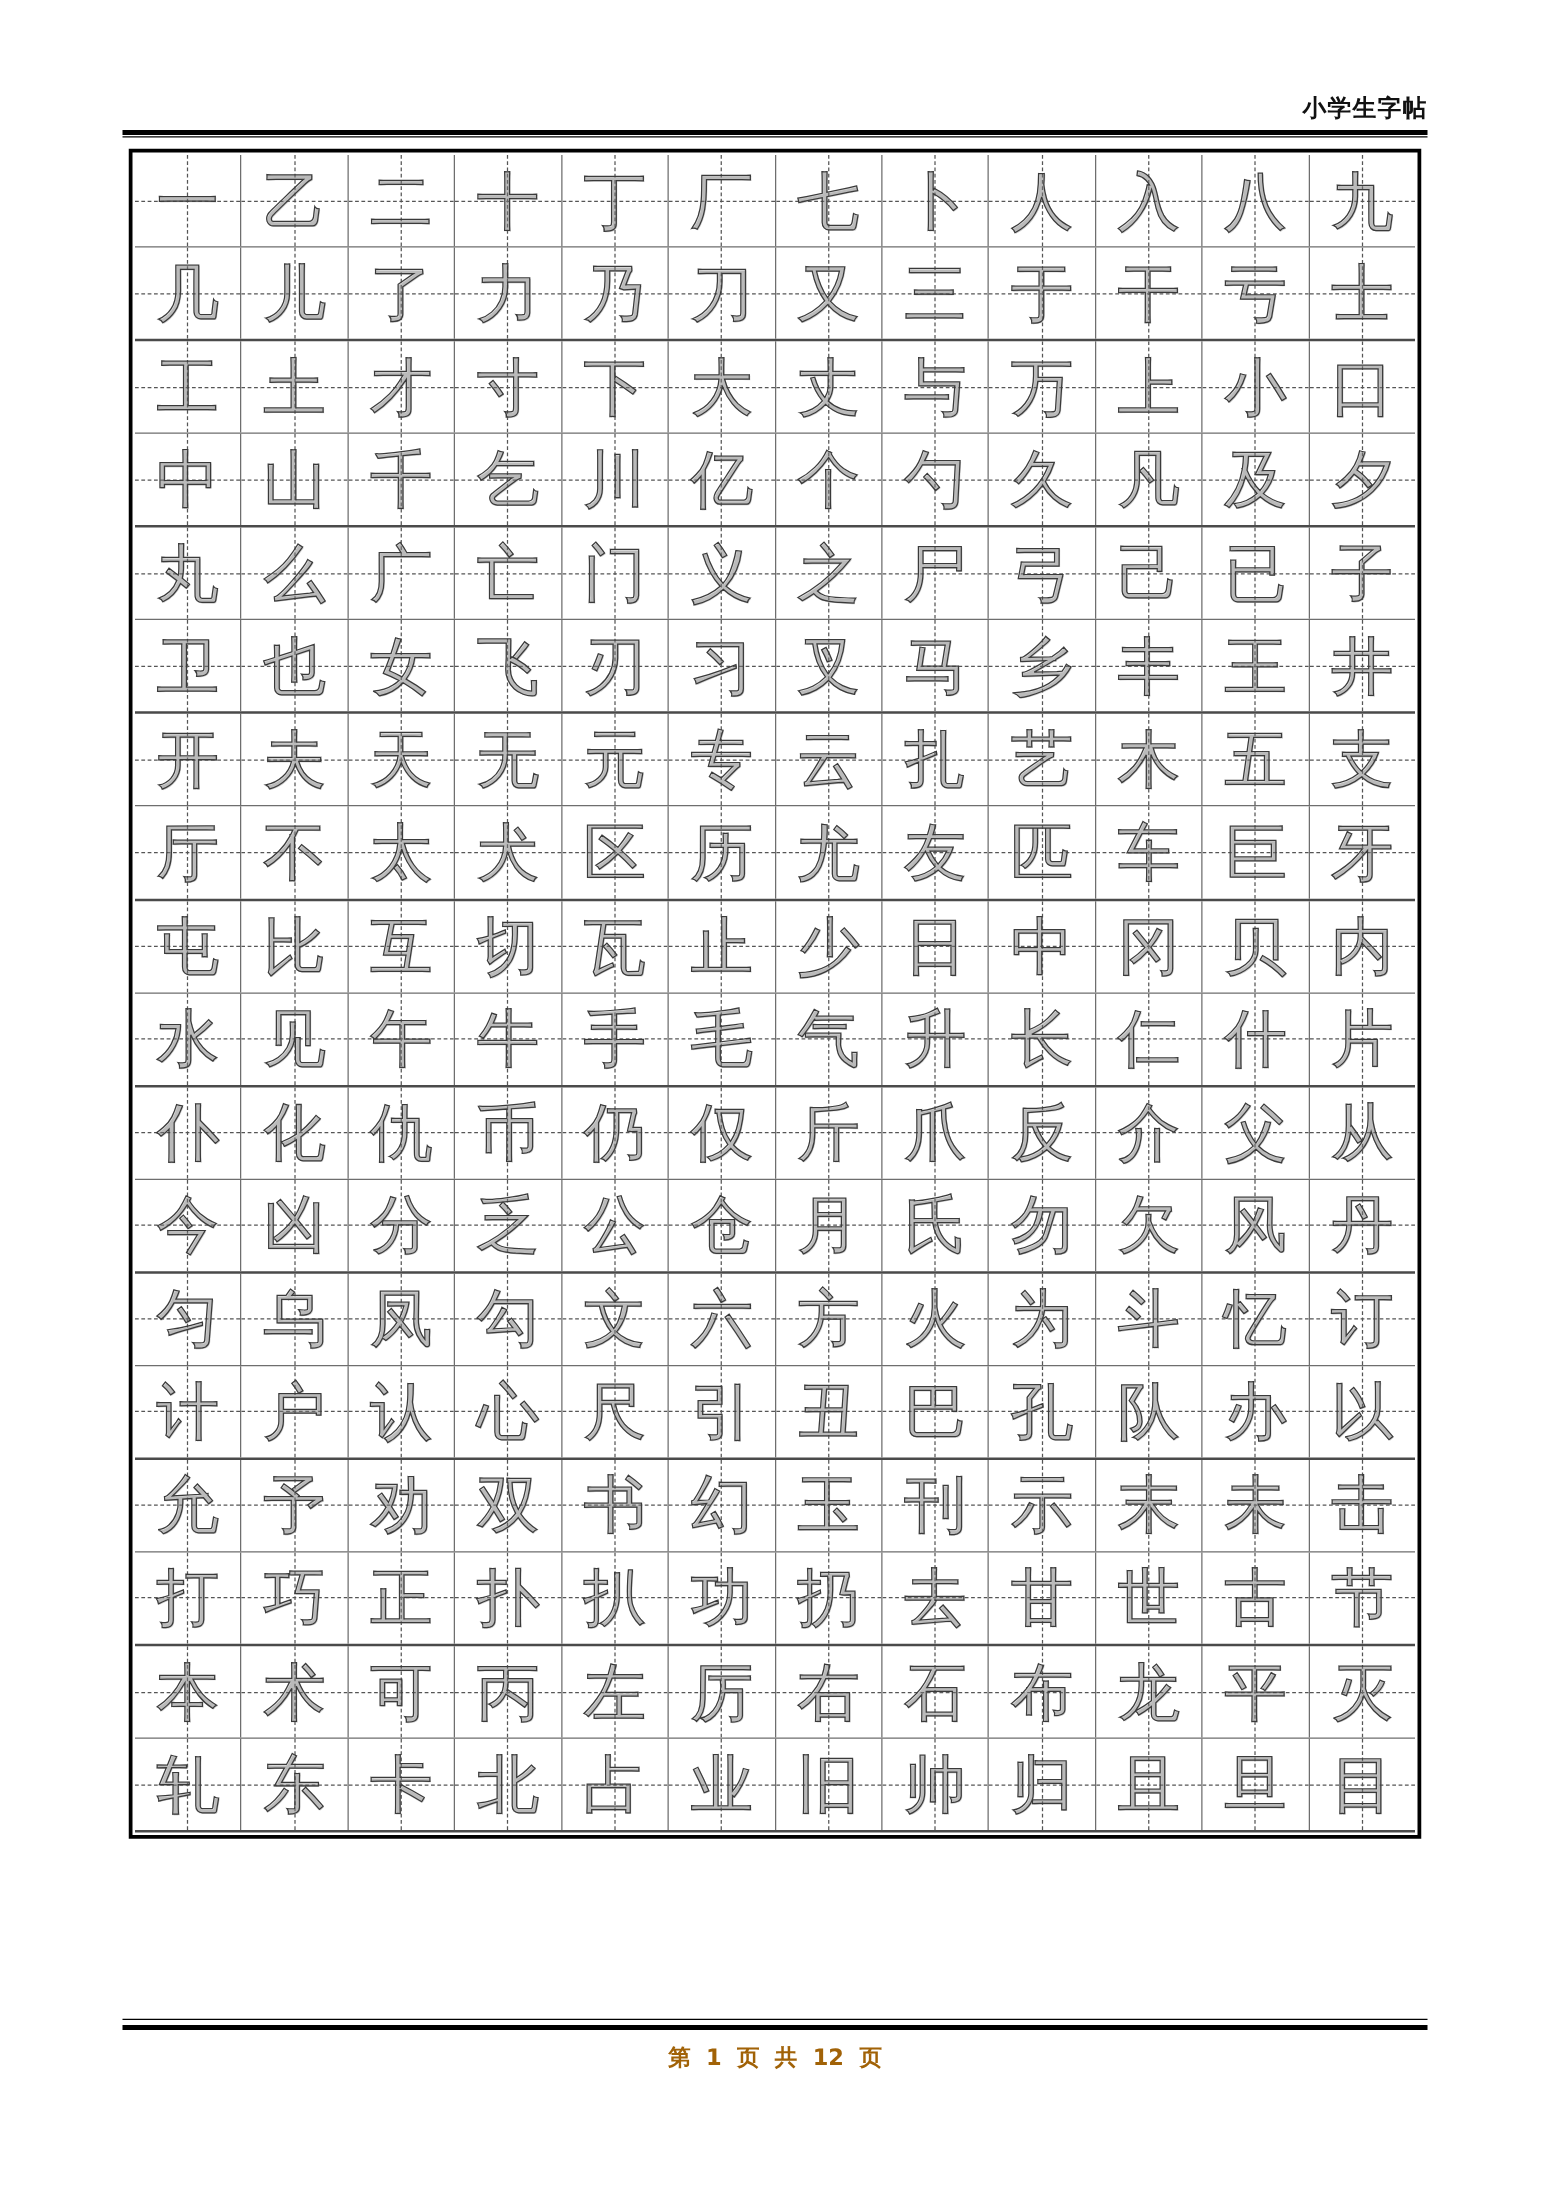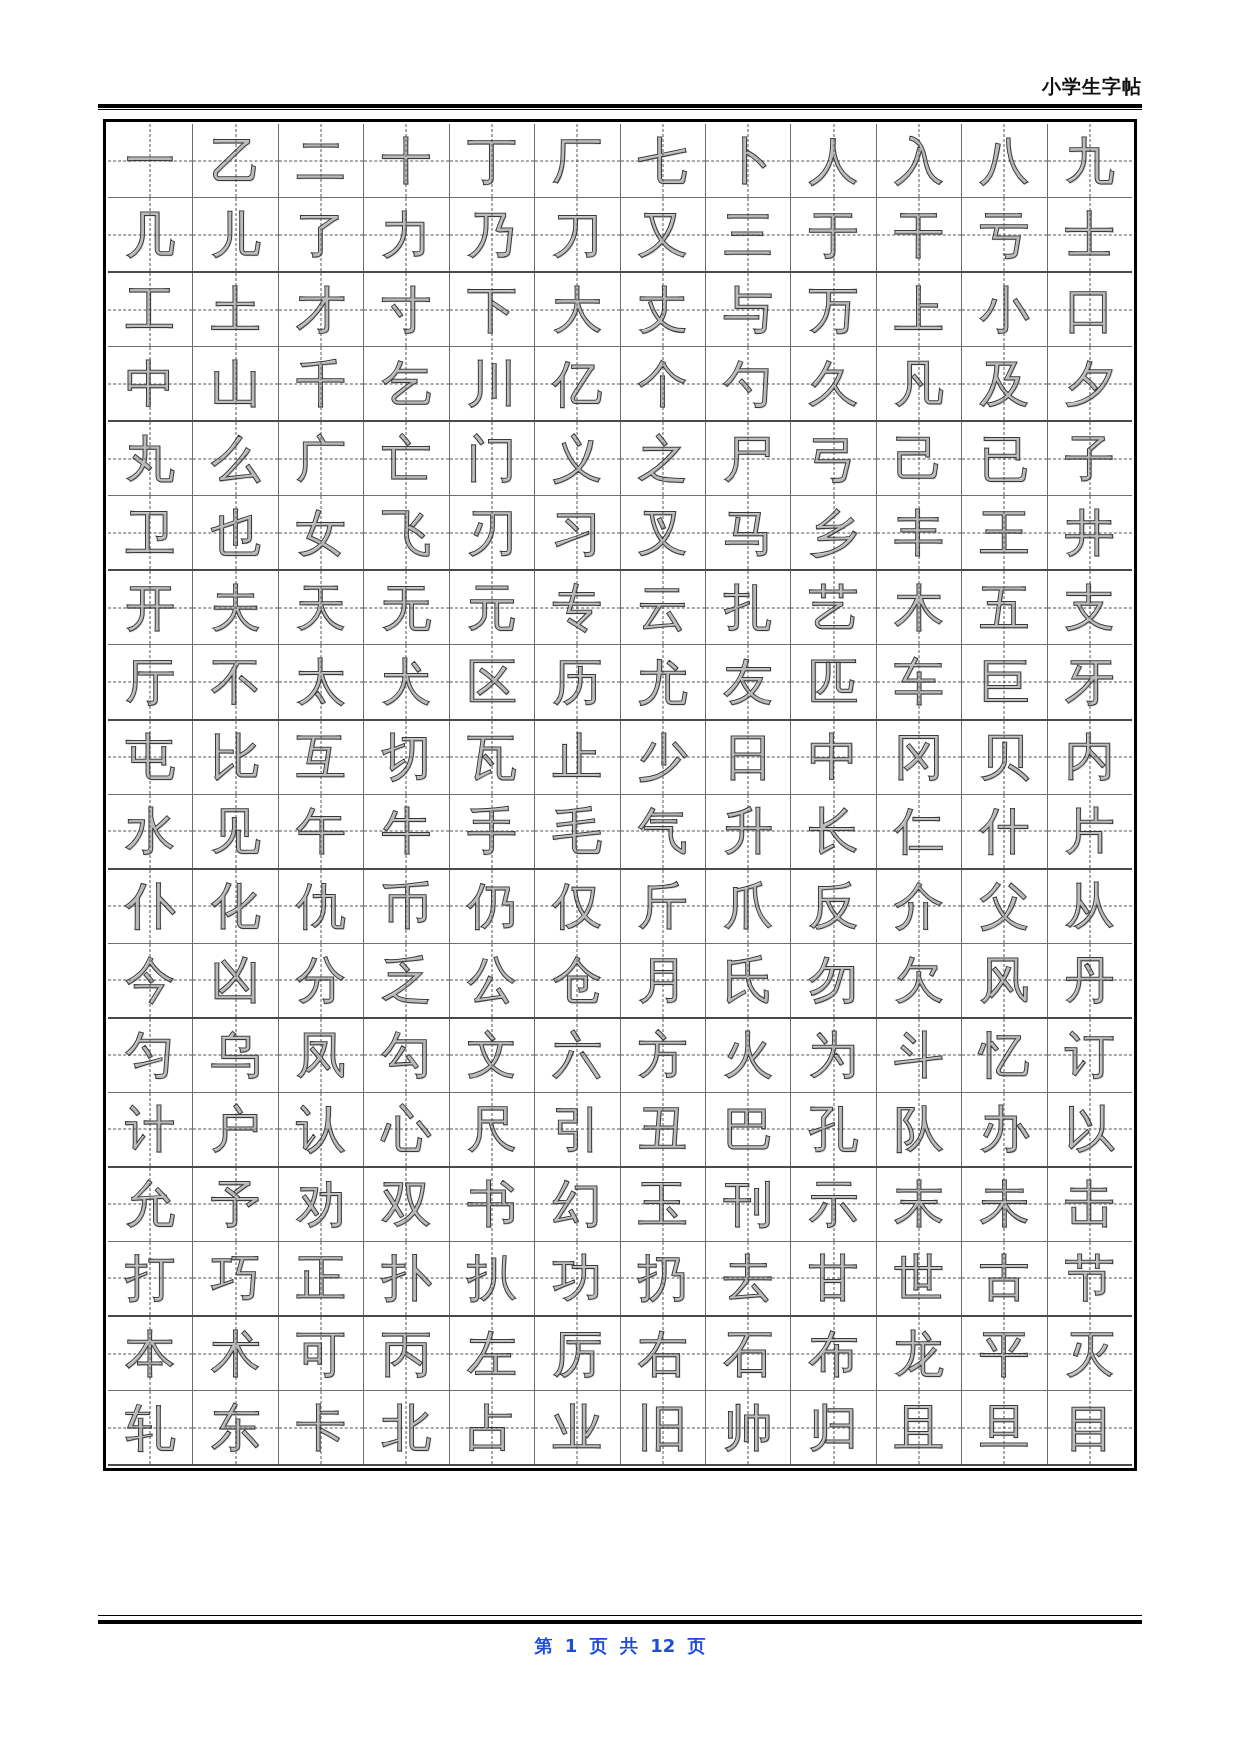--- a/index.html
+++ b/index.html
@@ -85,21 +85,21 @@
   }
   .footer-text {
     position: absolute;
     left: 0;
     right: 0;
     top: 14px;
     text-align: center;
     font-family: "DejaVu Sans", sans-serif;
     font-size: 18px;
     font-weight: 700;
-    color: #1d4ed8;
+    color: #a16207;
     white-space: nowrap;
   }
   .footer-text span { margin: 0 3px; }
 
   
   .sheet {
     position: absolute;
     left: 103px;
     top: 119px;
     width: 1034px;

